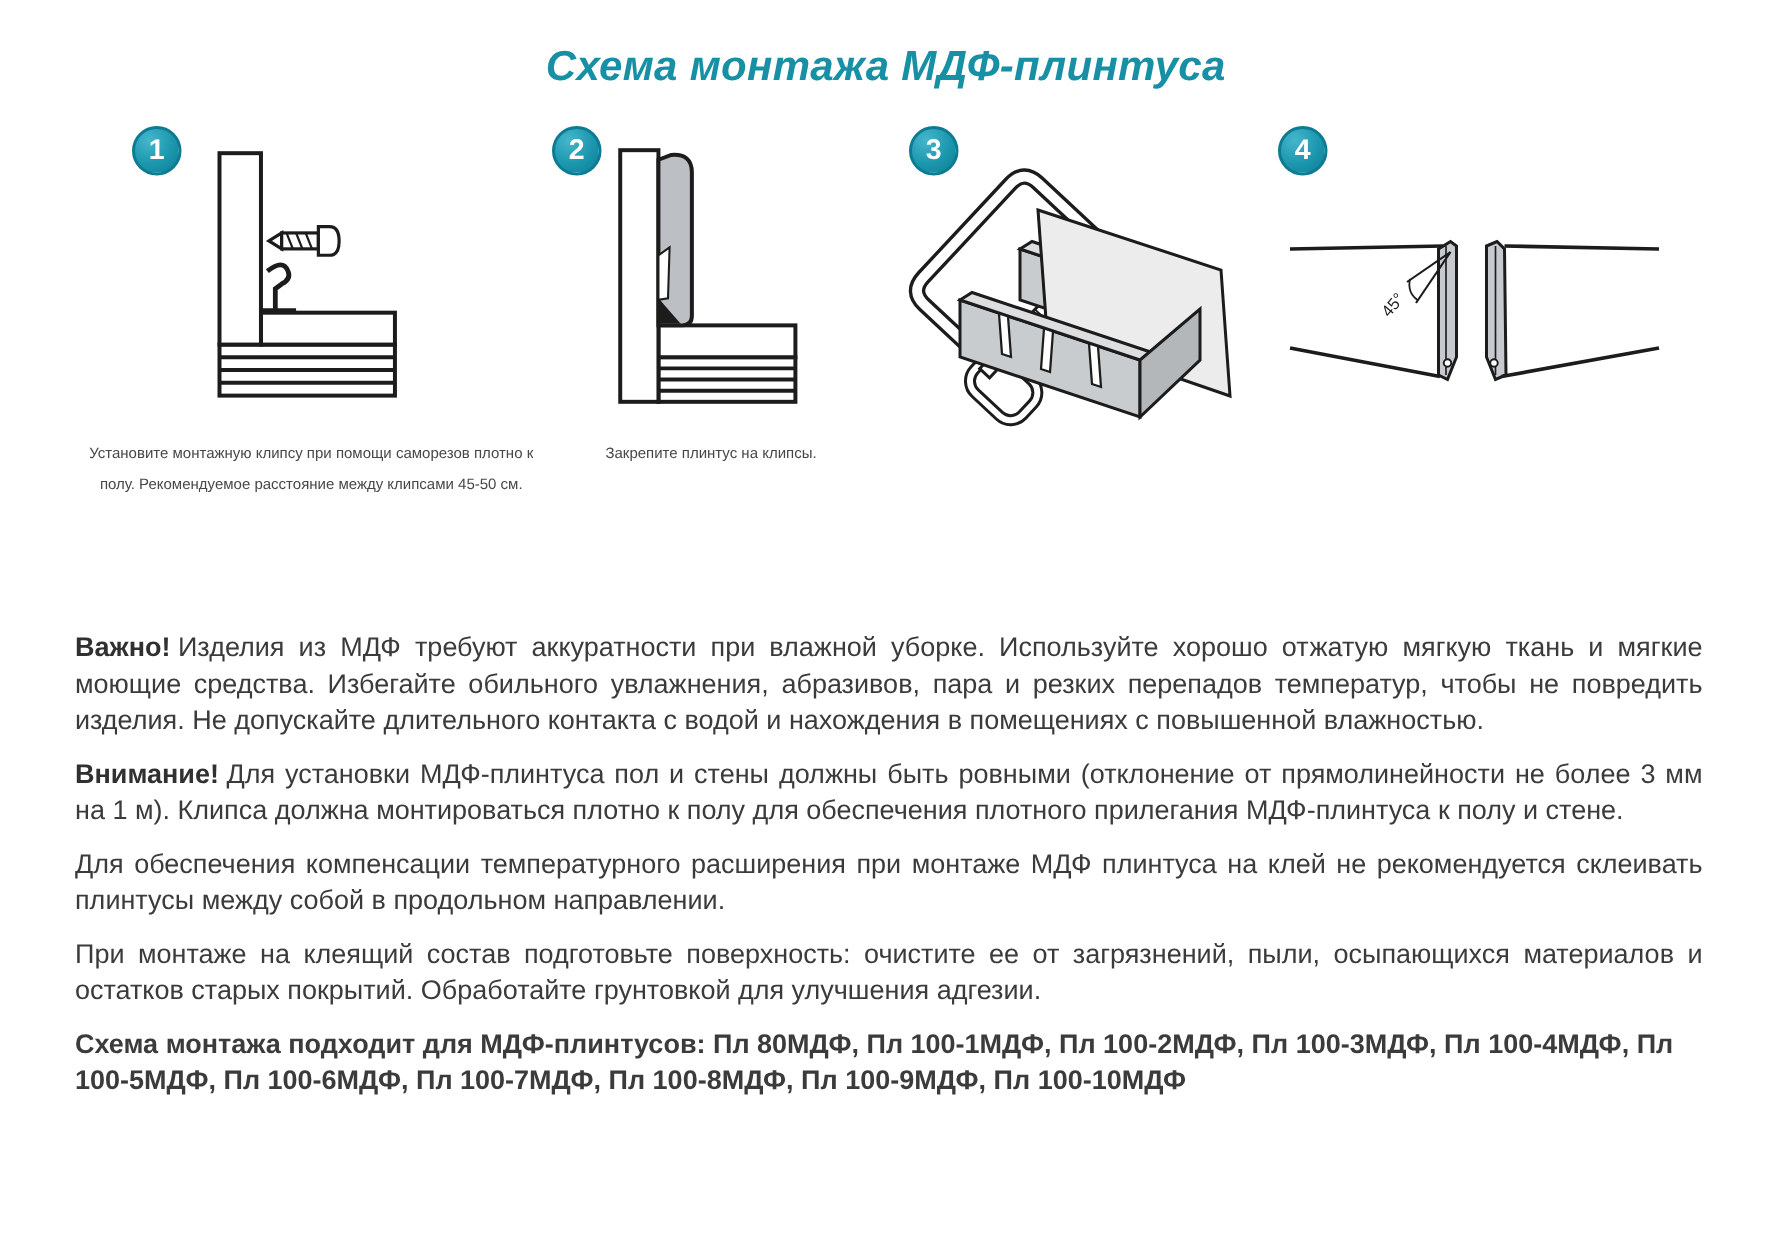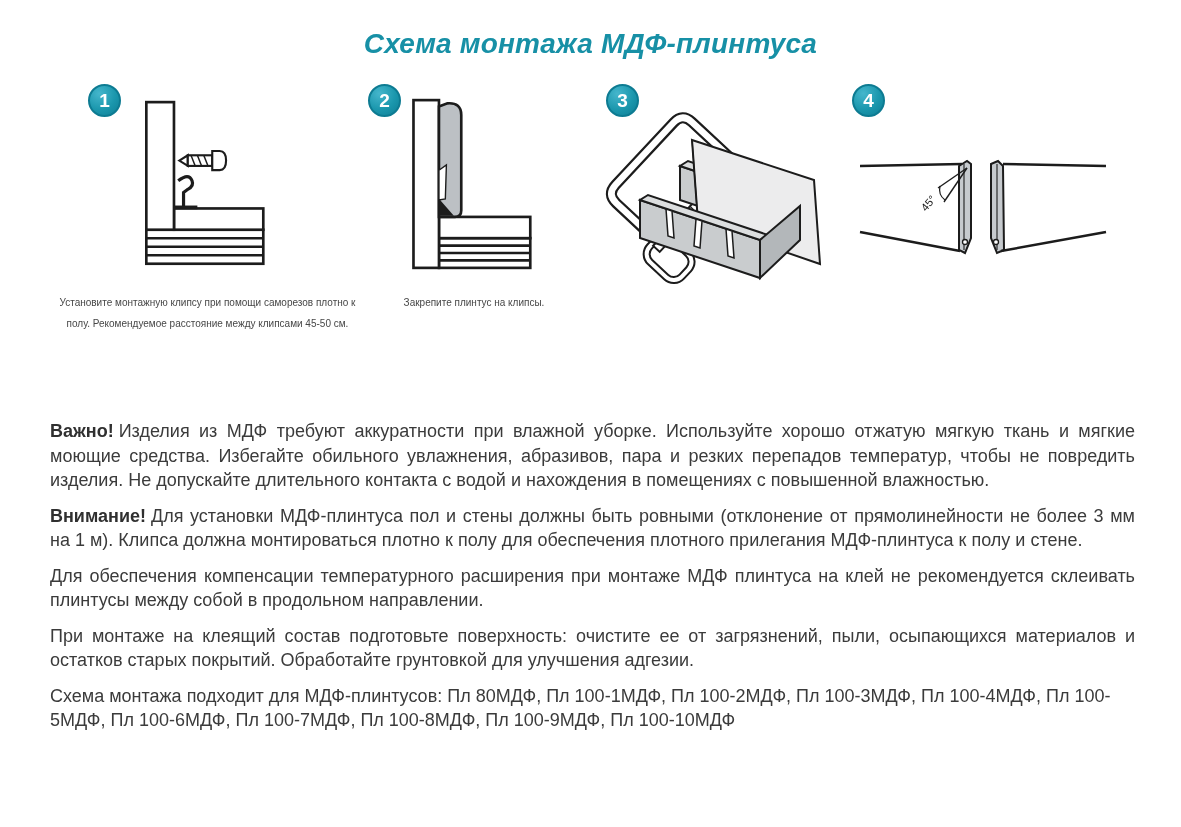--- a/index.html
+++ b/index.html
@@ -59,21 +59,21 @@
   }
   .notes p{
     margin:0 0 11px 0;
     font-size:18px;line-height:24.5px;
     text-align:justify;
     color:#3b3b3b;
   }
   .lead{font-weight:700;color:#303030;}
   .lead:not(:empty){margin-right:5px;}
   .footer-note{
-    font-weight:400;color:#303030;
+    font-weight:700;color:#303030;
     text-align:left !important;
   }
   svg .ln{stroke:#1c1c1c;stroke-width:2.5;fill:none;}
   svg text{font-family:"Liberation Sans",sans-serif;}
 </style>
 </head>
 <body>
 
 <div class="page">
 

